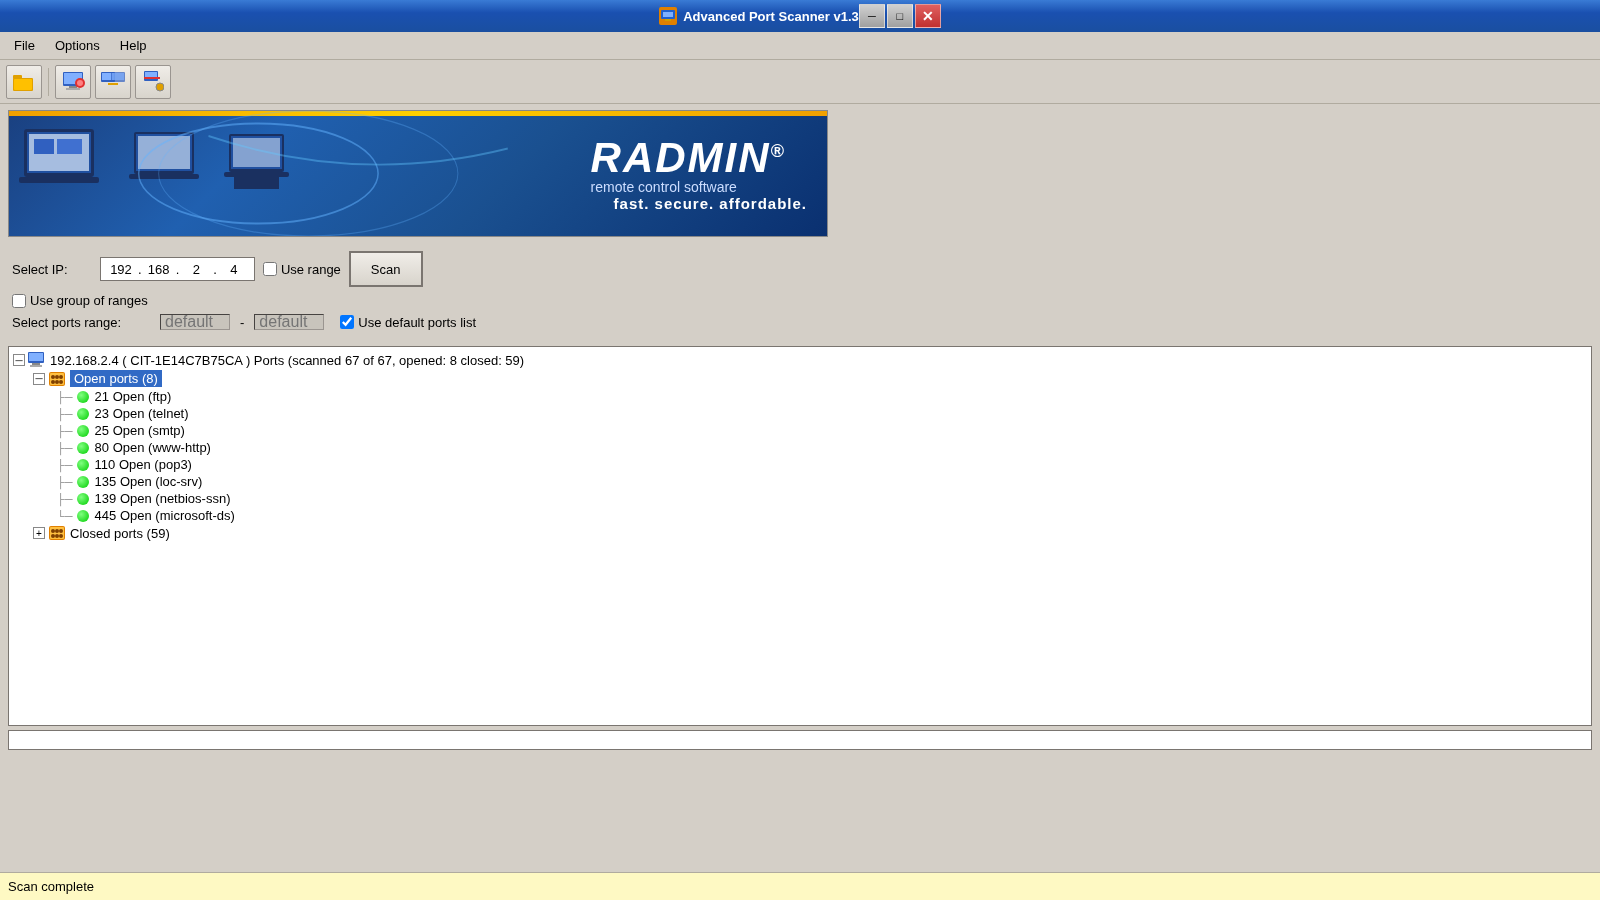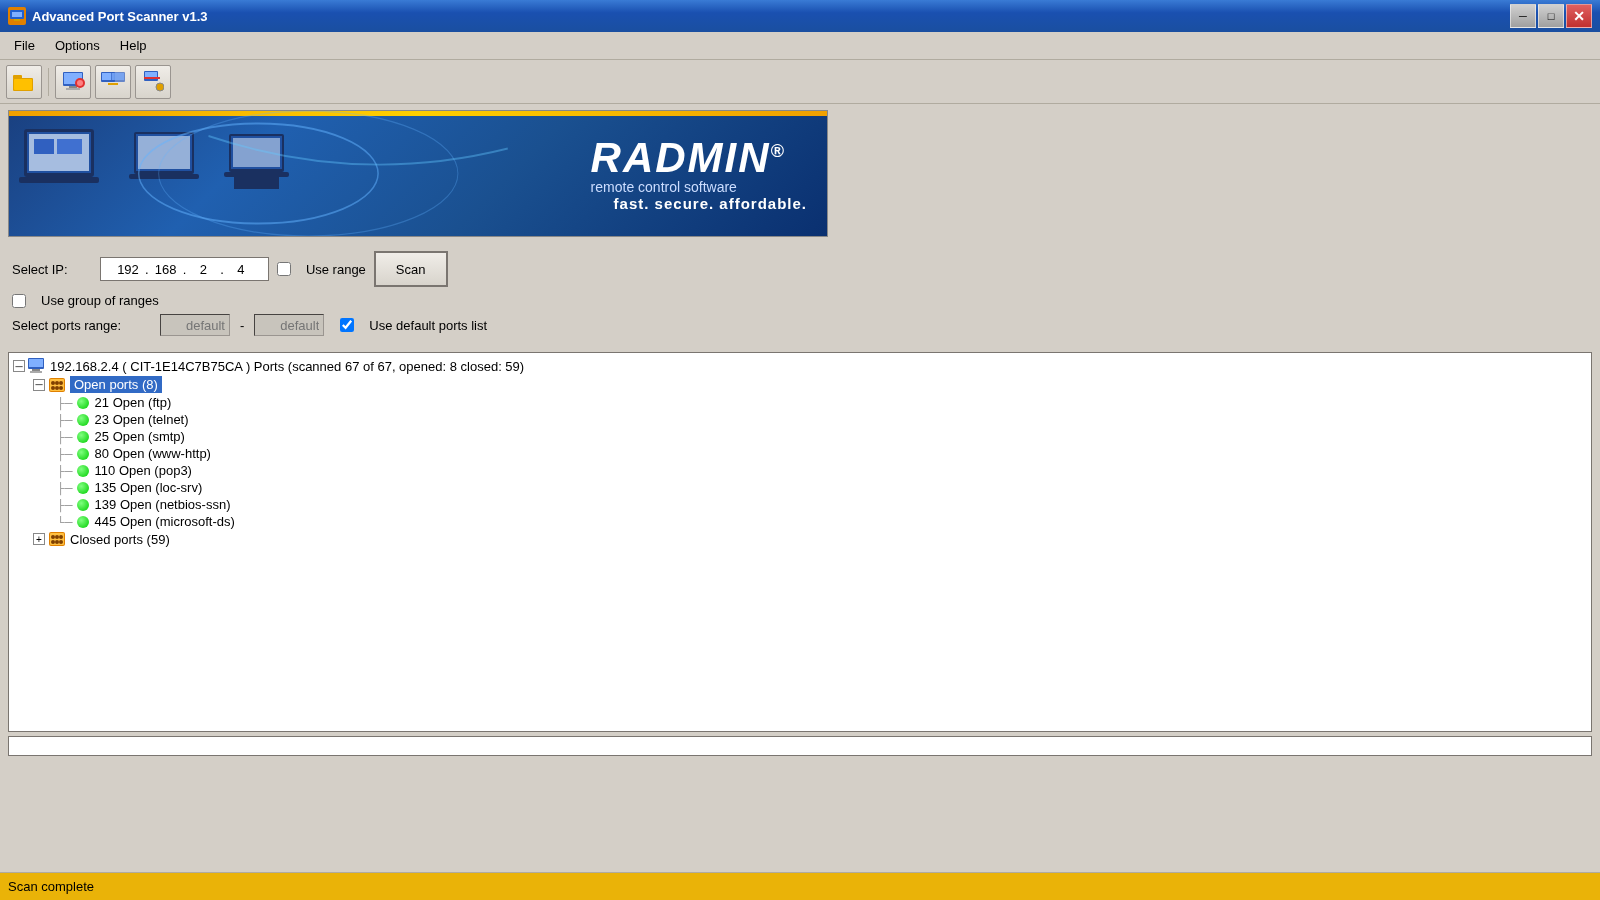--- a/index.html
+++ b/index.html
@@ -11,21 +11,21 @@
       background: #d4cfc7;
       overflow: hidden;
     }
 
     
     #title-bar {
       background: linear-gradient(to bottom, #3a7bd5 0%, #1a50b0 40%, #1a4fa0 100%);
       height: 32px;
       display: flex;
       align-items: center;
-      justify-content: space-between;
+      justify-content: center;
       padding: 0 8px;
       user-select: none;
     }
     #title-bar-left {
       display: flex;
       align-items: center;
       gap: 6px;
       color: white;
       font-size: 13px;
       font-weight: bold;
@@ -163,66 +163,65 @@
     .label-text {
       font-size: 13px;
       color: #000;
       min-width: 80px;
     }
     .ip-container {
       display: flex;
       align-items: center;
       background: white;
       border: 1px solid #7a7570;
-      padding: 2px 11px;
+      padding: 2px 4px;
       height: 24px;
     }
     .ip-segment {
       width: 32px;
       text-align: center;
       border: none;
       outline: none;
       font-size: 13px;
       background: white;
     }
     .ip-dot {
       color: #000;
       font-size: 13px;
       padding: 0 1px;
     }
     .checkbox-container {
       display: flex;
       align-items: center;
-      gap: 15px;
+      gap: 4px;
       cursor: pointer;
     }
     .checkbox-container input[type="checkbox"] {
       width: 14px;
       height: 14px;
       cursor: pointer;
     }
     .scan-btn {
       background: linear-gradient(to bottom, #f0ede8, #d8d4cc);
       border: 2px solid #7a7570;
       padding: 4px 20px;
       font-size: 13px;
       cursor: pointer;
       height: 36px;
       display: flex;
       align-items: center;
     }
     .ports-input {
       background: #c8c4bc;
       border: 1px inset #9a9590;
-      height: 22px;
+      height: 16px;
       width: 70px;
       padding: 0 4px;
-      font-size: 13px;
+      font-size: 16px;
       color: #666;
-      text-align: right;
     }
     .dash-sep {
       font-size: 13px;
       padding: 0 2px;
     }
 
     
     #results-area {
       background: white;
       margin: 4px 8px;
@@ -297,21 +296,21 @@
       border: 1px solid #7a7570;
     }
 
     
     #status-bar {
       position: absolute;
       bottom: 0;
       left: 0;
       right: 0;
       height: 28px;
-      background: #eab308;
+      background: #fef9c3;
       border-top: 1px solid #b0ab9f;
       display: flex;
       align-items: center;
       padding: 0 8px;
       font-size: 13px;
     }
   </style>
 </head>
 <body>
 

